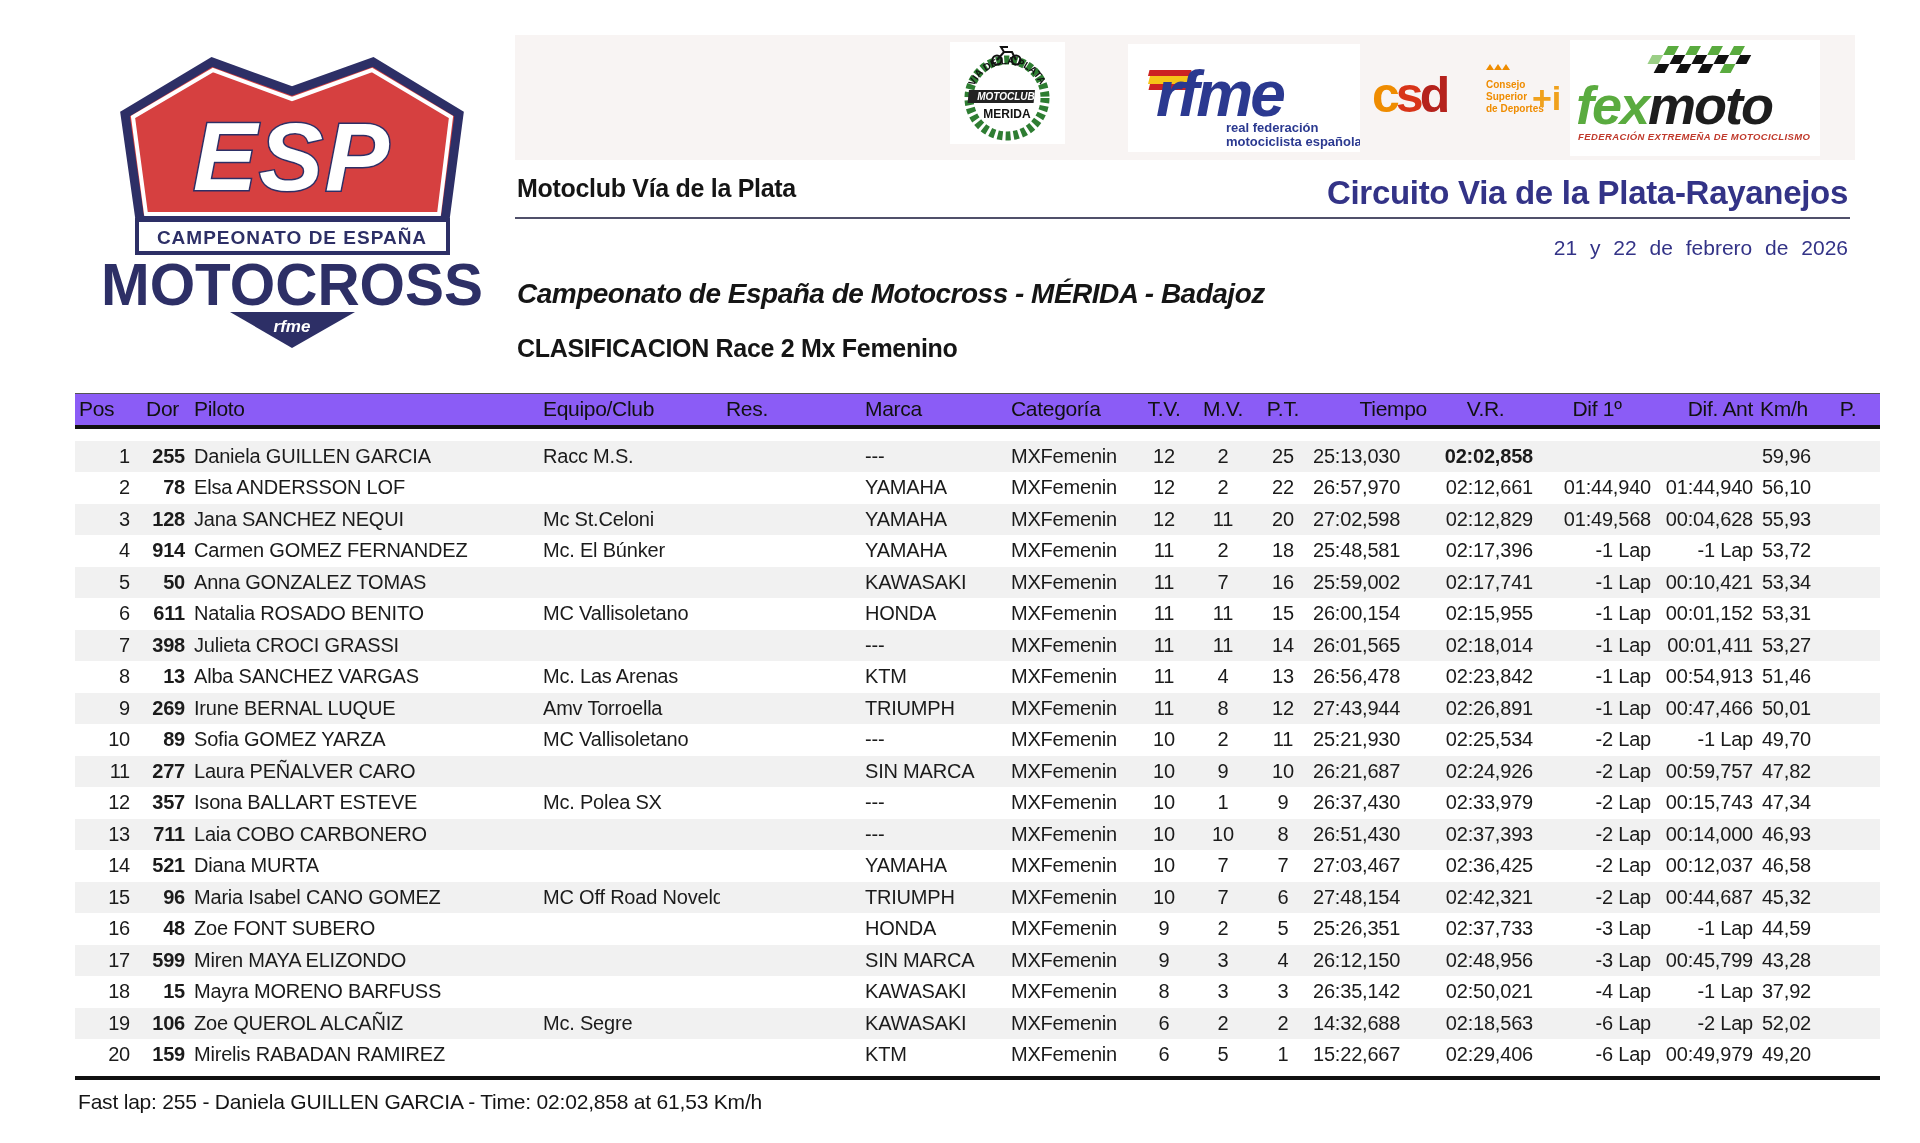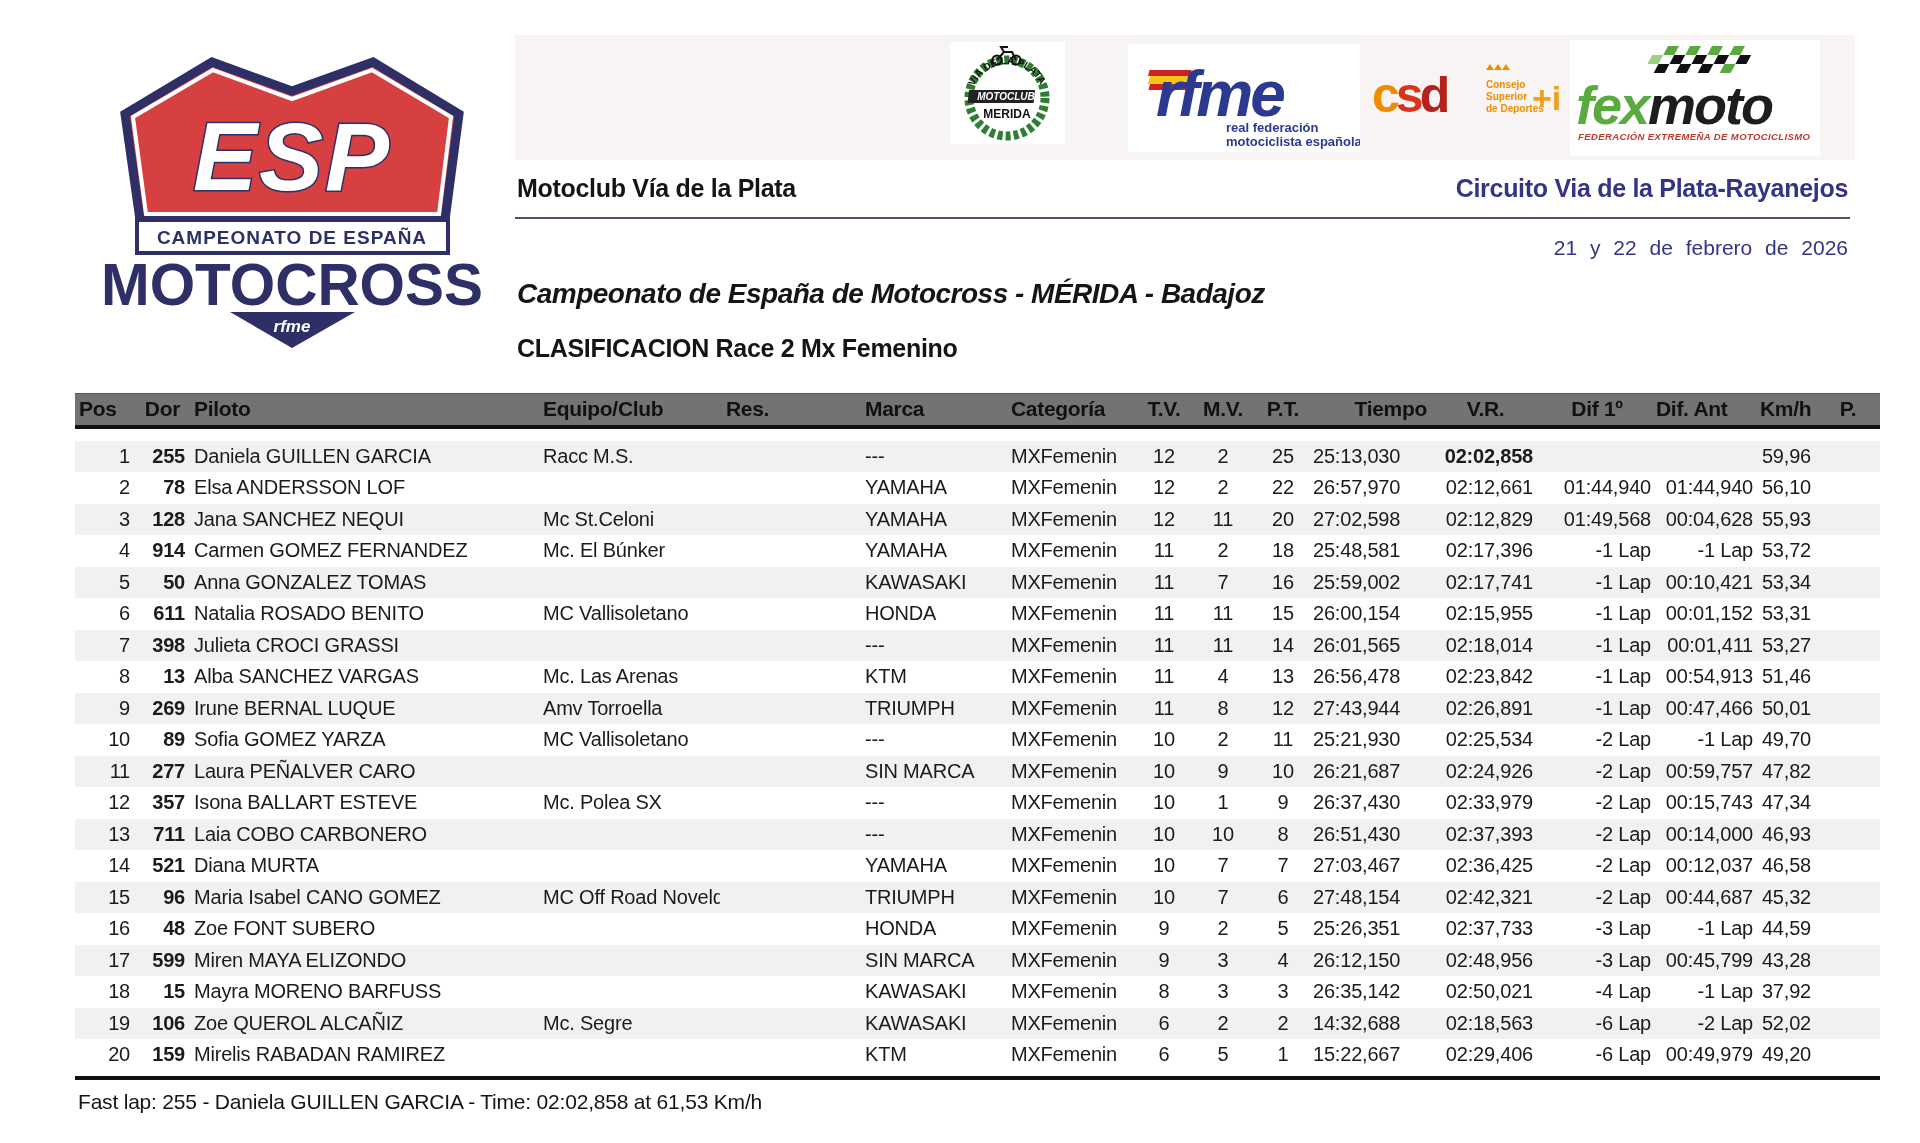--- a/index.html
+++ b/index.html
@@ -9,31 +9,31 @@
 
   
   .banner-band { position:absolute; left:515px; top:35px; width:1340px; height:125px; background:#f8f4f3; }
   .logo-box { position:absolute; background:#fff; }
 
   
   .esp-logo { position:absolute; left:95px; top:38px; width:395px; height:315px; }
 
   
   .club-name { position:absolute; left:517px; top:174px; font-size:25px; font-weight:bold; color:#151515; letter-spacing:-0.3px; }
-  .circuit-name { position:absolute; right:72px; top:174px; font-size:25px; font-weight:bold; color:#333387; letter-spacing:-0.3px; }
+  .circuit-name { position:absolute; right:72px; top:174px; font-size:33px; font-weight:bold; color:#333387; letter-spacing:-0.3px; }
   .header-rule { position:absolute; left:515px; top:217px; width:1335px; height:2px; background:#50506a; }
   .event-date { position:absolute; right:72px; top:236px; font-size:21px; color:#333387; word-spacing:7px; }
   .championship-title { position:absolute; left:517px; top:278px; font-size:28px; font-weight:bold; font-style:italic; color:#151515; letter-spacing:-0.5px; }
   .classification-title { position:absolute; left:517px; top:334px; font-size:25px; font-weight:bold; color:#151515; letter-spacing:-0.3px; }
 
   
   .results-table { position:absolute; left:75px; top:393px; width:1805px; border-collapse:collapse; table-layout:fixed; }
   .results-table th {
-    background:#737373; border-top:1px solid #555; border-bottom:4px solid #111;
-    font-size:21px; font-weight:bold; height:33px; vertical-align:middle; color:#111;
+    background:#8b5cf6; border-top:1px solid #555; border-bottom:4px solid #111;
+    font-size:21px; font-weight:normal; height:33px; vertical-align:middle; color:#111;
     letter-spacing:-0.3px; white-space:nowrap; overflow:hidden;
   }
   .results-table td { height:31.5px; font-size:20px; vertical-align:middle; letter-spacing:-0.2px; white-space:nowrap; overflow:hidden; }
   tbody.spacer td { height:14px; background:#fff; }
   tbody.rows tr:nth-child(odd) td { background:#f1f1f1; }
   tbody.rows tr:nth-child(even) td { background:#ffffff; }
 
   
   .c-pos    { text-align:right; padding-right:8px; }
   .c-dor    { text-align:right; padding-right:2px; font-weight:bold; }
@@ -50,21 +50,21 @@
   .c-kmh    { text-align:right; padding-right:5px; }
   .c-p      { text-align:center; }
   td.vr-bold { font-weight:bold; }
 
   
   th.c-pos { text-align:left; padding-left:4px; }
   th.c-dor { text-align:center; padding:0; }
   th.c-tiempo { text-align:right; padding-left:8px; }
   th.c-vr { text-align:center; font-size:21px; padding:0; }
   th.c-dif1 { text-align:center; padding:0; }
-  th.c-difant { text-align:left; padding-left:0; }
+  th.c-difant { text-align:right; padding-left:0; }
   th.c-kmh { text-align:left; padding-left:2px;margin-top:36px; }
   th.c-p { text-align:center; padding:0; }
 
   .table-bottom-rule { position:absolute; left:75px; top:1076px; width:1805px; height:4px; background:#111; }
   .fastlap-line { position:absolute; left:78px; top:1090px; font-size:21px; color:#151515; letter-spacing:-0.2px; }
 
   svg text { font-family:"Liberation Sans", sans-serif; }
 </style>
 </head>
 <body>

